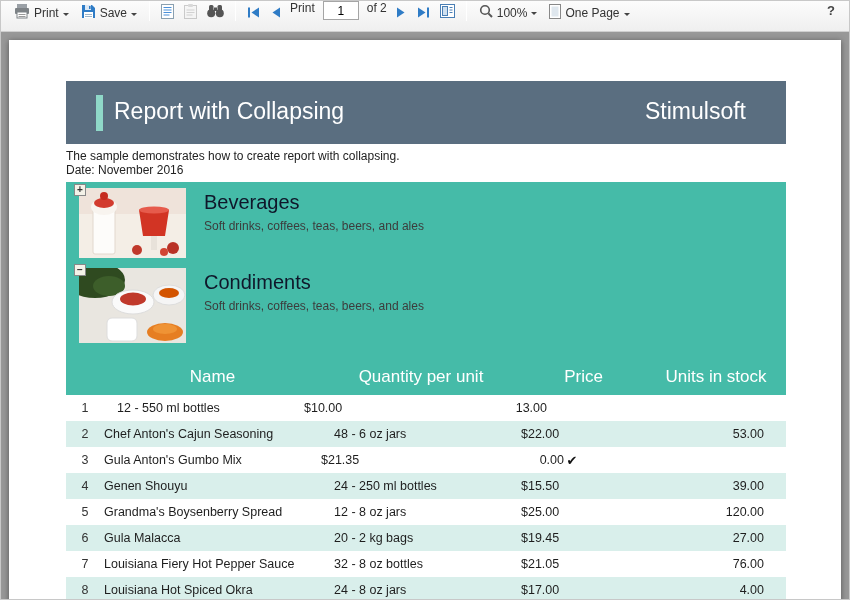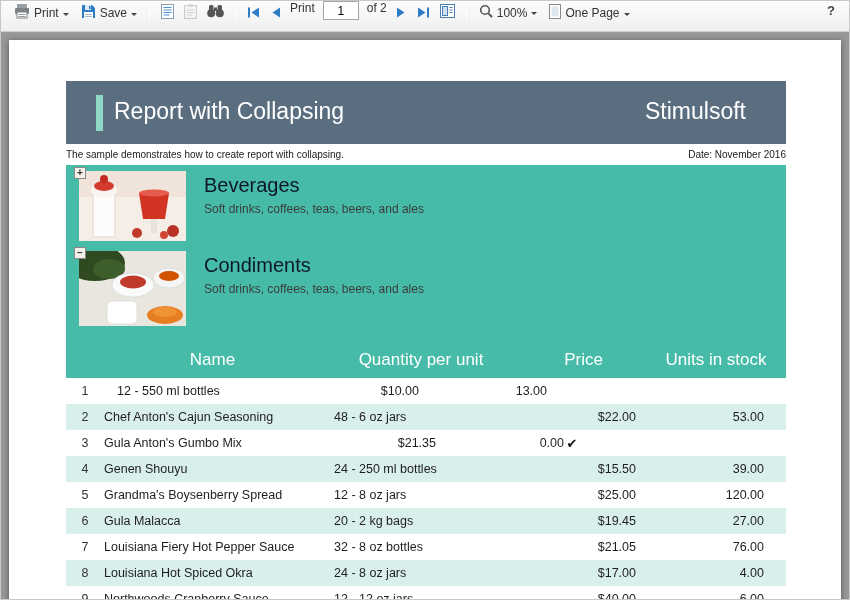--- a/index.html
+++ b/index.html
@@ -47,21 +47,21 @@
     position:absolute; left:8px; right:8px; top:8px; height:900px;
     background:#fff; box-shadow:0 1px 6px rgba(0,0,0,.45);
   }
   .report { position:absolute; left:57px; top:41px; width:720px; }
 
   .band { height:63px; background:#5a6e80; position:relative; }
   .accent { position:absolute; left:30px; top:14px; width:7px; height:36px; background:#8fd8c8; }
   .band-title { position:absolute; left:48px; top:17px; font-size:23px; color:#fff; }
   .band-brand { position:absolute; right:40px; top:17px; font-size:23px; color:#fff; }
 
-  .desc-row { display:flex; justify-content:space-between; margin-top:5px; font-size:10px; color:#222; }
+  .desc-row { display:flex; justify-content:space-between; margin-top:5px; font-size:12px; color:#222;flex-direction:column; }
 
   .teal-block { background:#45BBA8; margin-top:5px; padding-top:6px; }
   .category { display:flex; padding-left:13px; margin-bottom:10px; }
   .photo-wrap { position:relative; flex:0 0 auto; }
   .photo-wrap svg { display:block; }
   .collapse-btn {
     position:absolute; left:-5px; top:-4px; width:12px; height:12px;
     background:#f4f2e8; border:1px solid #888; font-size:10px; line-height:10px;
     text-align:center; color:#333; font-weight:bold; cursor:default;
   }
@@ -76,21 +76,21 @@
   .col-qty  { width:200px; }
   .col-price{ width:125px; }
   .col-units{ width:140px; }
 
   .tbody { background:#fff; }
   .trow { display:flex; height:26px; align-items:center; font-size:12.5px; color:#1e1e1e; }
   .trow:nth-child(even) { background:#d9efeb; }
   .td-num  { width:38px; text-align:center; color:#333; }
   .td-name { width:217px; text-align:left; }
   .td-qty  { width:200px; padding-left:13px; }
-  .td-price{ width:125px; text-align:right; padding-right:10px; }
+  .td-price{ width:125px; padding-right:10px; }
   .td-units{ width:140px; display:flex; justify-content:flex-end; padding-right:6px; }
   .td-units .val { text-align:right; }
   .td-units .chk { width:16px; text-align:center; font-size:13px; color:#111; }
 </style>
 </head>
 <body>
 
 <div class="toolbar">
 
   <div class="tb-btn">

